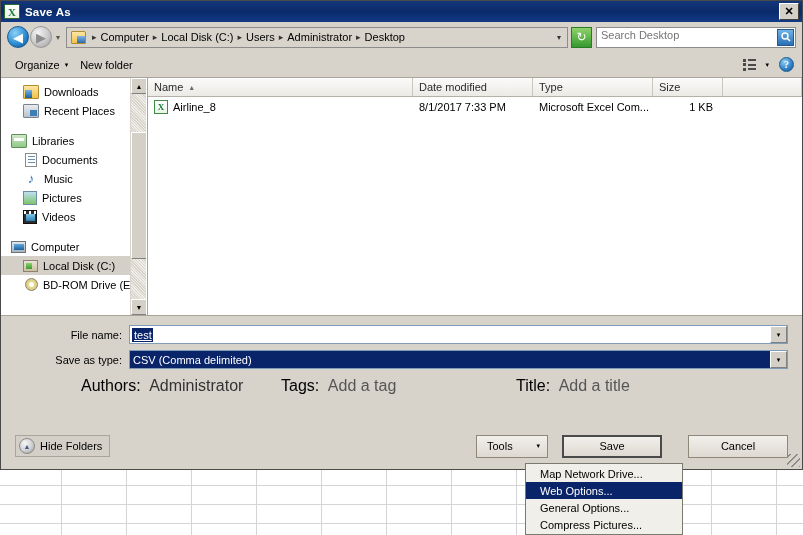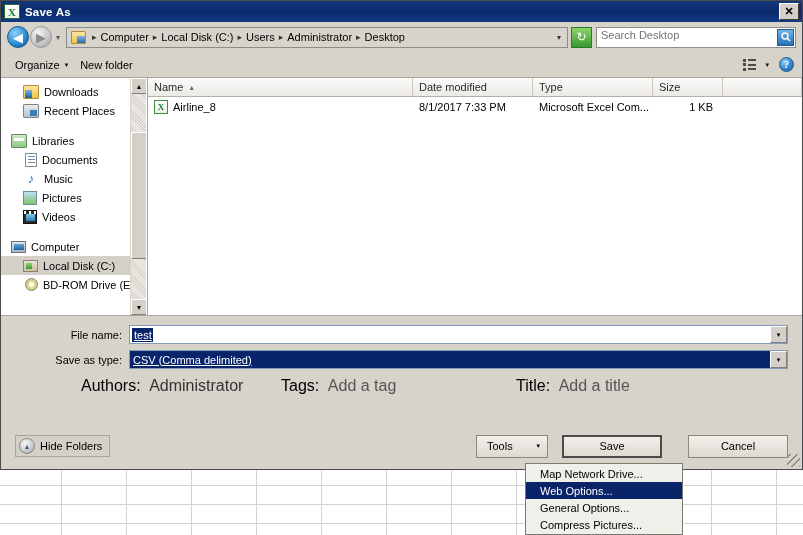--- a/index.html
+++ b/index.html
@@ -420,21 +420,21 @@
   #filename-value {
     background: #0a246a; color: #ffffff;
     padding: 1px 1px 1px 2px;
     margin-left: 2px;
     text-decoration: underline;
   }
   #savetype-inner {
     background: #0a246a; color: #ffffff;
     position: absolute; left: 0; top: 0; right: 0; bottom: 0;
     display: flex; align-items: center;
-    padding-left: 3px; font-size: 11px; text-decoration: underline;
+    padding-left: 3px; font-size: 11px;
   }
   .field-arrow {
     position: absolute; right: 0; top: 0;
     width: 17px; height: 17px;
     background: #d4d0c8;
     border: 1px solid;
     border-color: #ffffff #808080 #808080 #ffffff;
     display: flex; align-items: center; justify-content: center;
     font-size: 7px; color: #000; cursor: pointer;
     box-sizing: border-box;

